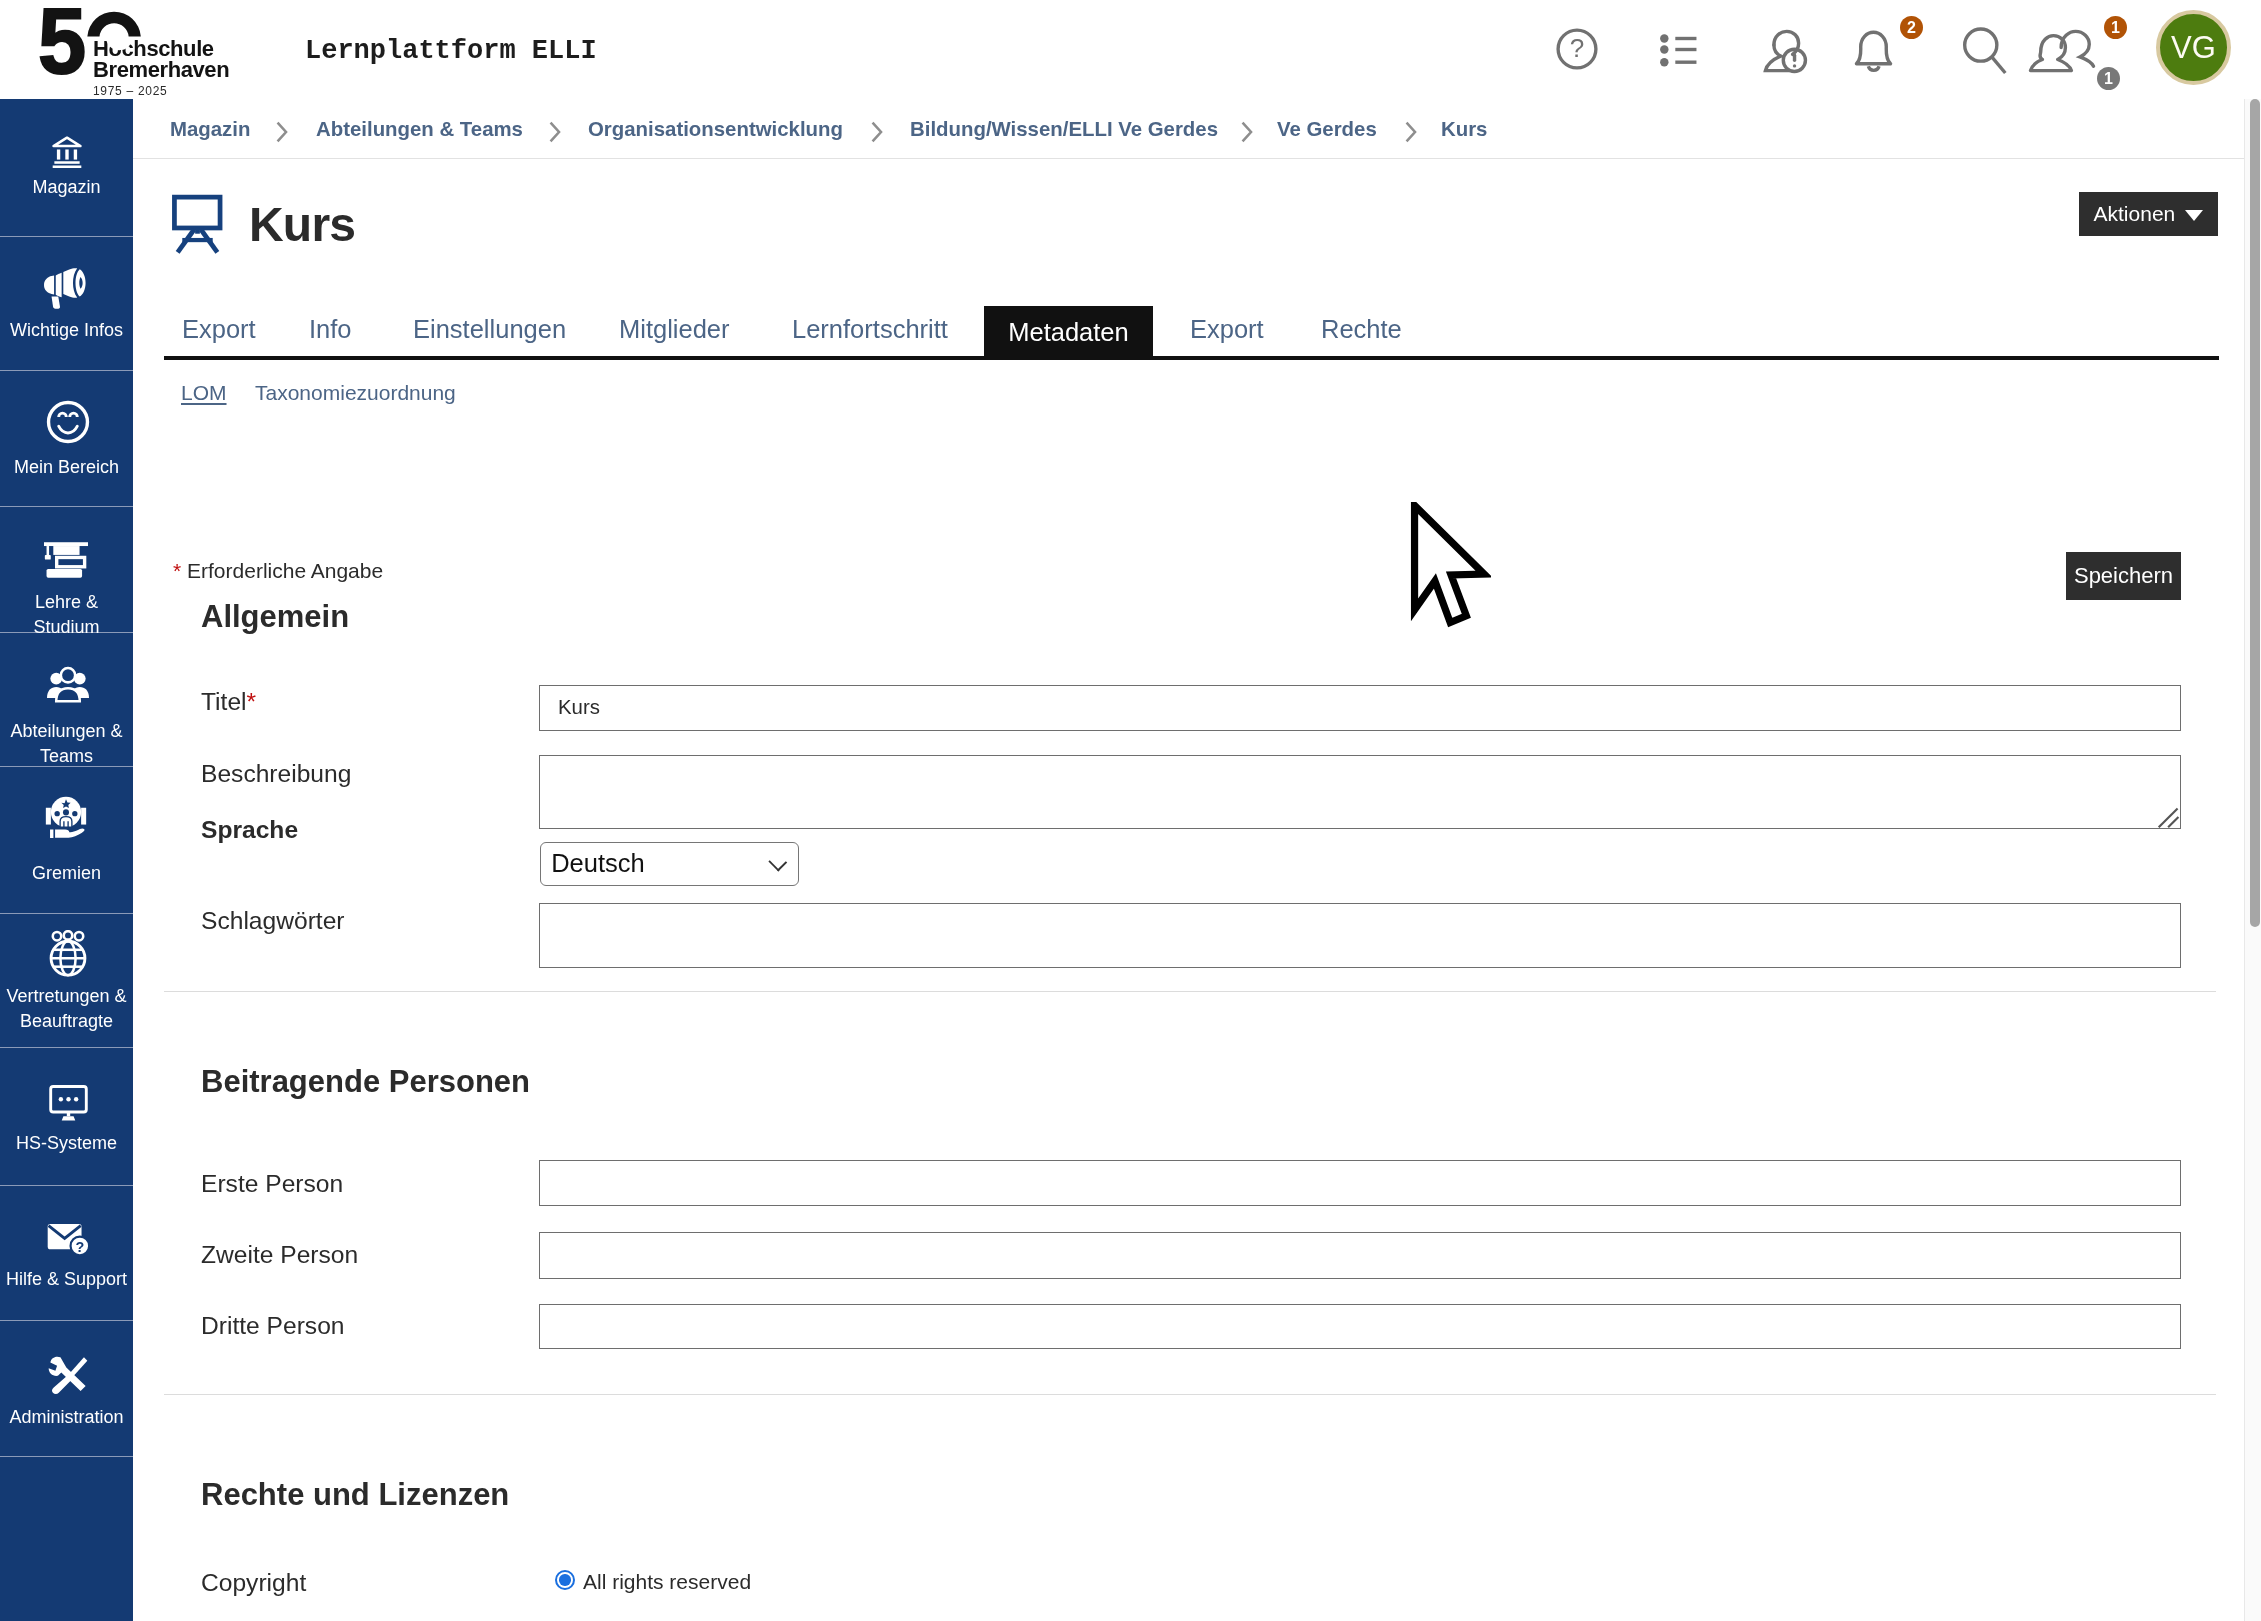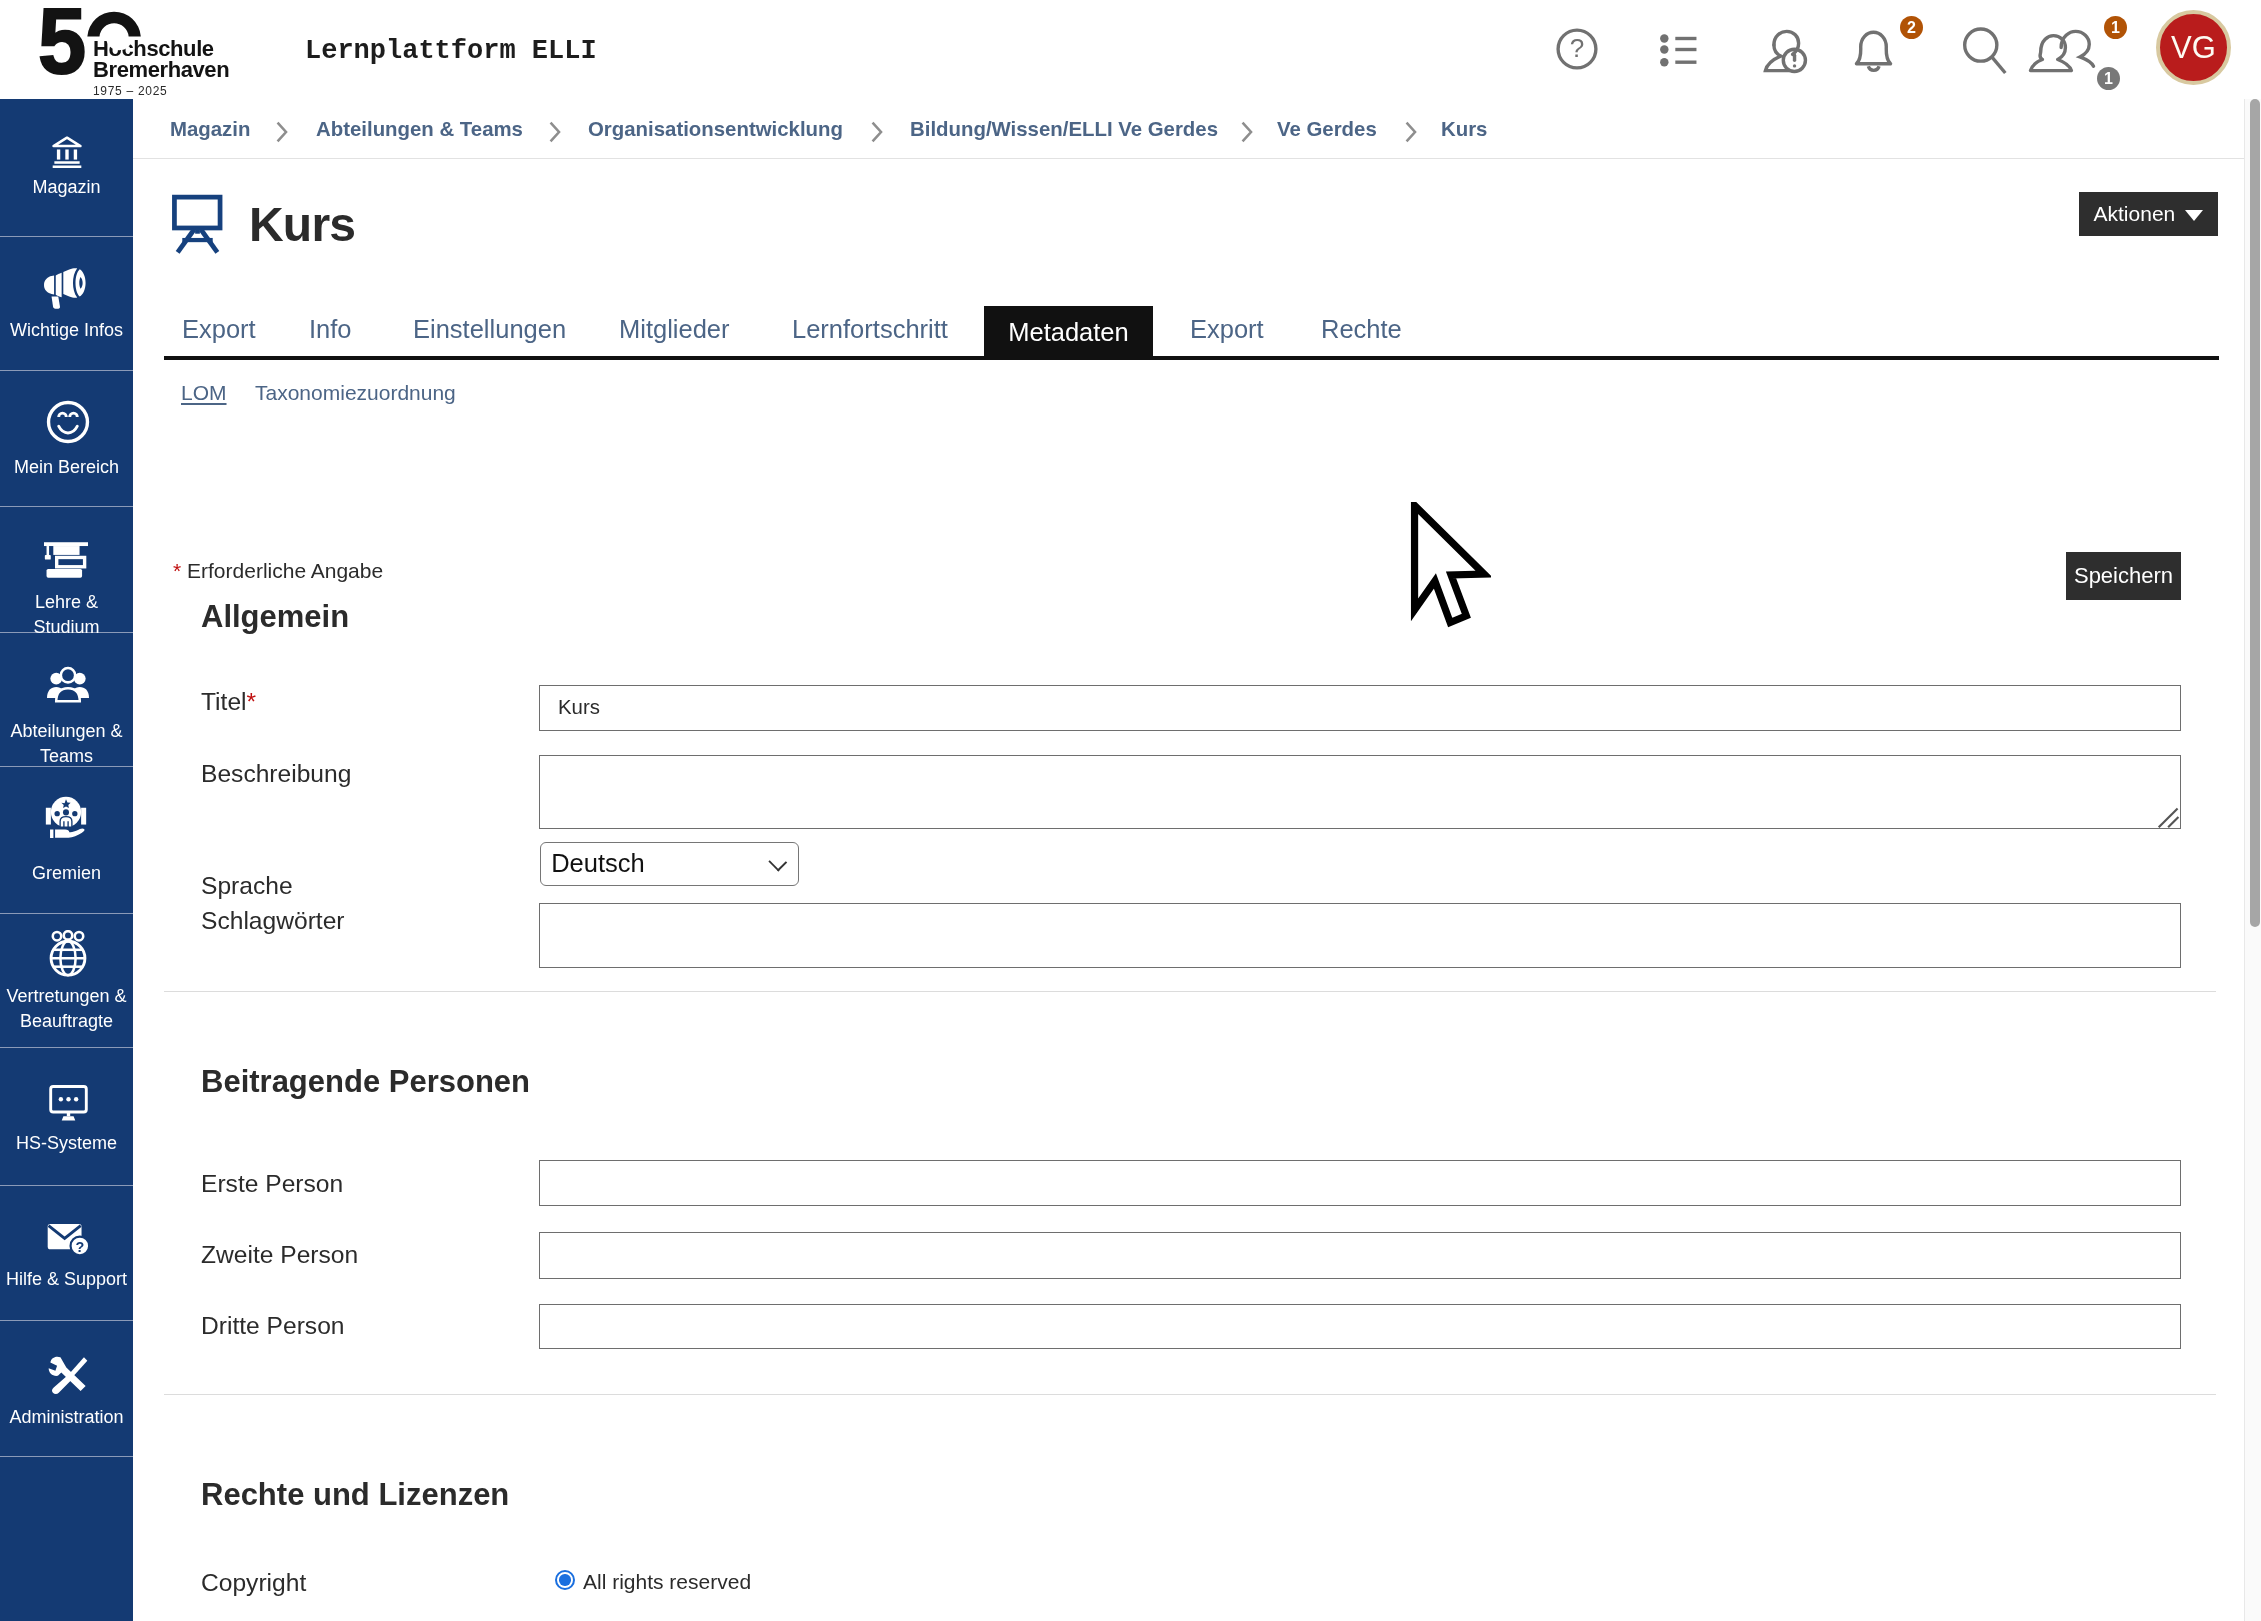--- a/index.html
+++ b/index.html
@@ -17,21 +17,21 @@
   #logotxt .l1 { font-size:22px; font-weight:bold; line-height:21px; letter-spacing:-0.4px;}
   #logotxt .l2 { font-size:12px; letter-spacing:0.7px; margin-top:4.2px; color:#2a2a2a; }
   #apptitle { position:absolute; left:305px; top:36px; font-size:27px; font-weight:bold; color:#1d1d1d;font-family:Liberation Mono, monospace; }
 
   .hicon { position:absolute; top:0; }
   .badge { position:absolute; width:23px; height:23px; border-radius:50%;
     color:#fff; font-size:16px; font-weight:bold; text-align:center; line-height:23px; }
   .badge.orange { background:#b15306; }
   .badge.gray { background:#787878; }
   #avatar { position:absolute; left:2156px; top:10.2px; width:75px; height:75px; border-radius:50%;
-    background:#b91c1c; border:4.2px solid #d8c9a0; color:#fdfbf3; font-size:31px;
+    background:#4d7c0f; border:4.2px solid #d8c9a0; color:#fdfbf3; font-size:31px;
     display:flex; align-items:center; justify-content:center; }
 
   
   #sidebar { position:absolute; left:0; top:99px; width:133px; height:1522px; background:#143a73; }
   .lbl { position:absolute; left:0; width:133px; text-align:center; font-size:18px; line-height:24.6px; color:#fff; }
   .sbsep { position:absolute; left:0; width:133px; height:0.8px; background:#8b9ab8; }
 
   
   #crumbbar { position:absolute; left:133px; top:99px; width:2111px; height:60px; background:#fff;
     border-bottom:0.8px solid #e2e2e2; }
@@ -317,21 +317,21 @@
   <div class="flabel" style="top:688px;">Titel<span class="star">*</span></div>
   <div class="finput" id="inp-titel">Kurs</div>
 
   <div class="flabel" style="top:760px;">Beschreibung</div>
   <div class="finput" id="inp-beschr"></div>
   <svg class="abs" style="left:2157px; top:805px;" width="24" height="24" viewBox="0 0 28 28">
     <line x1="2" y1="26" x2="24" y2="4" stroke="#555" stroke-width="2.5"></line>
     <line x1="13" y1="26" x2="25" y2="14" stroke="#555" stroke-width="2.5"></line>
   </svg>
 
-  <div class="flabel" style="top:872px;">Sprache</div>
+  <div class="flabel" style="top:816px;font-weight:bold;">Sprache</div>
   <div id="sel-sprache">Deutsch<span class="chevron"></span></div>
 
   <div class="flabel" style="top:907px;">Schlagwörter</div>
   <div class="finput" id="inp-schlag"></div>
 
   <div class="sep" style="top:991px;"></div>
   <div class="h2" style="top:1064px;">Beitragende Personen</div>
 
   <div class="flabel" style="top:1170px;">Erste Person</div>
   <div class="finput" id="inp-p1"></div>

